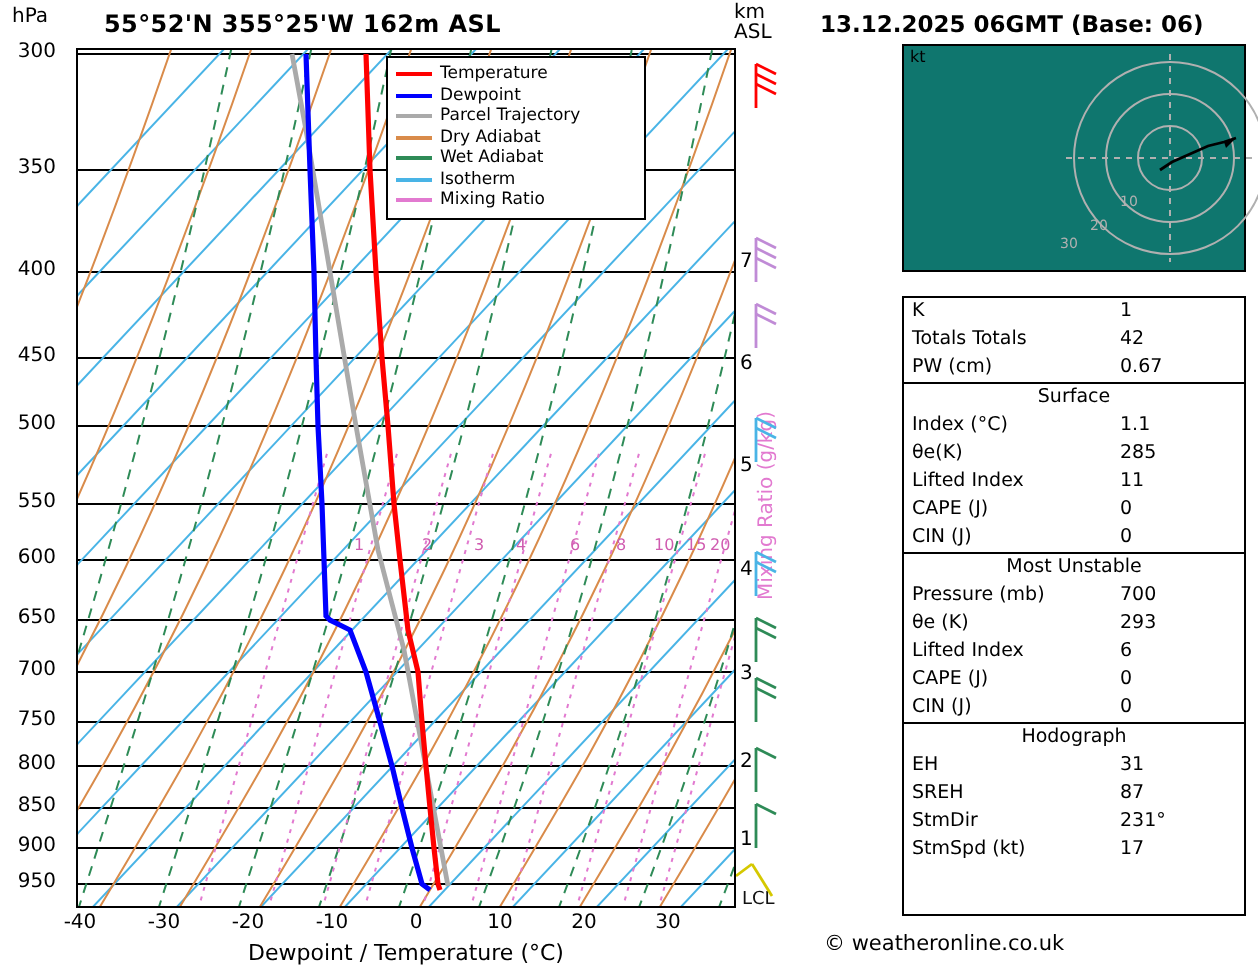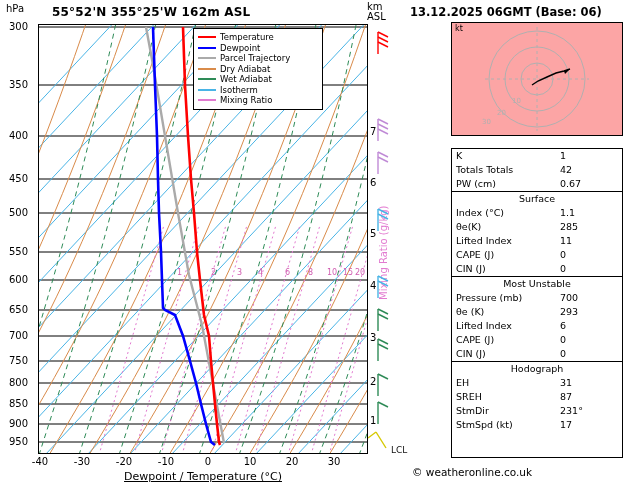--- a/index.html
+++ b/index.html
@@ -22,35 +22,35 @@
   #chart-title { position:absolute; left:52px; top:5px; font-size:12px; font-weight:bold; letter-spacing:0.2px;}
   #km-label { position:absolute; left:367px; top:2px; font-size:10px; line-height:10px; text-align:left; }
 
   #plot { position:absolute; left:38px; top:24px; width:330px; height:430px;
           border:1px solid #000; background:#fff; overflow:hidden; }
   #plot svg { position:absolute; left:0; top:0; }
 
   .ytick { position:absolute; right:372px; transform:translateY(-50%); font-size:10px; text-align:right; width:30px;}
   .xtick { position:absolute; top:456px; transform:translateX(-50%); font-size:10px; }
   .ztick { position:absolute; left:370px; transform:translateY(-50%); font-size:10px; }
-  #xaxis-label { position:absolute; left:203px; top:470px; transform:translateX(-50%); font-size:11px;text-decoration:underline; }
+  #xaxis-label { position:absolute; left:203px; top:470px; transform:translateX(-50%); font-size:11px; }
   #mixing-label { position:absolute; left:378px; top:300px; transform:rotate(-90deg); transform-origin: 0 0;
                   font-size:10px; color:#e27ad0; white-space:nowrap; }
-  #lcl-label { position:absolute; left:371px; top:445px; font-size:9px; color:#111;margin-left:20px; }
+  #lcl-label { position:absolute; left:371px; top:445px; font-size:9px; color:#111; }
 
   
   #legend { position:absolute; left:193px; top:28px; width:130px; background:#fff; border:1px solid #000;
             padding:3px 4px; font-size:8.5px; line-height:10.5px; }
   #legend .row { display:flex; align-items:center; gap:4px; height:10.5px; }
   #legend .sw { width:18px; height:0; border-top-width:2px; border-top-style:solid; flex:0 0 18px; }
 
   
   #right { position:absolute; left:404px; top:0; width:225px; height:462px; }
   #date-title { position:absolute; left:6px; top:5px; font-size:11.5px; font-weight:bold; white-space:nowrap;}
-  #hodo-box { position:absolute; left:47px; top:22px; width:172px; height:114px; border:1px solid #000; background:#fca5a5; }
+  #hodo-box { position:absolute; left:47px; top:22px; width:172px; height:114px; border:1px solid #000; background:#0f766e;padding-left:48px; }
   #hodo-box .kt { position:absolute; left:3px; top:1px; font-size:8px; }
 
   #table-box { position:absolute; left:47px; top:148px; width:172px; height:310px; border:1px solid #000; background:#fff;
                font-size:9.5px; }
   .tsec { border-bottom:1px solid #000; }
   .tsec:last-child { border-bottom:none; }
   .trow { display:flex; height:14px; line-height:14px; padding:0 4px; }
   .trow .k { flex:1 1 auto; white-space:nowrap; }
   .trow .v { flex:0 0 58px; }
   .thead { text-align:center; height:14px; line-height:14px; font-size:9.5px; }

